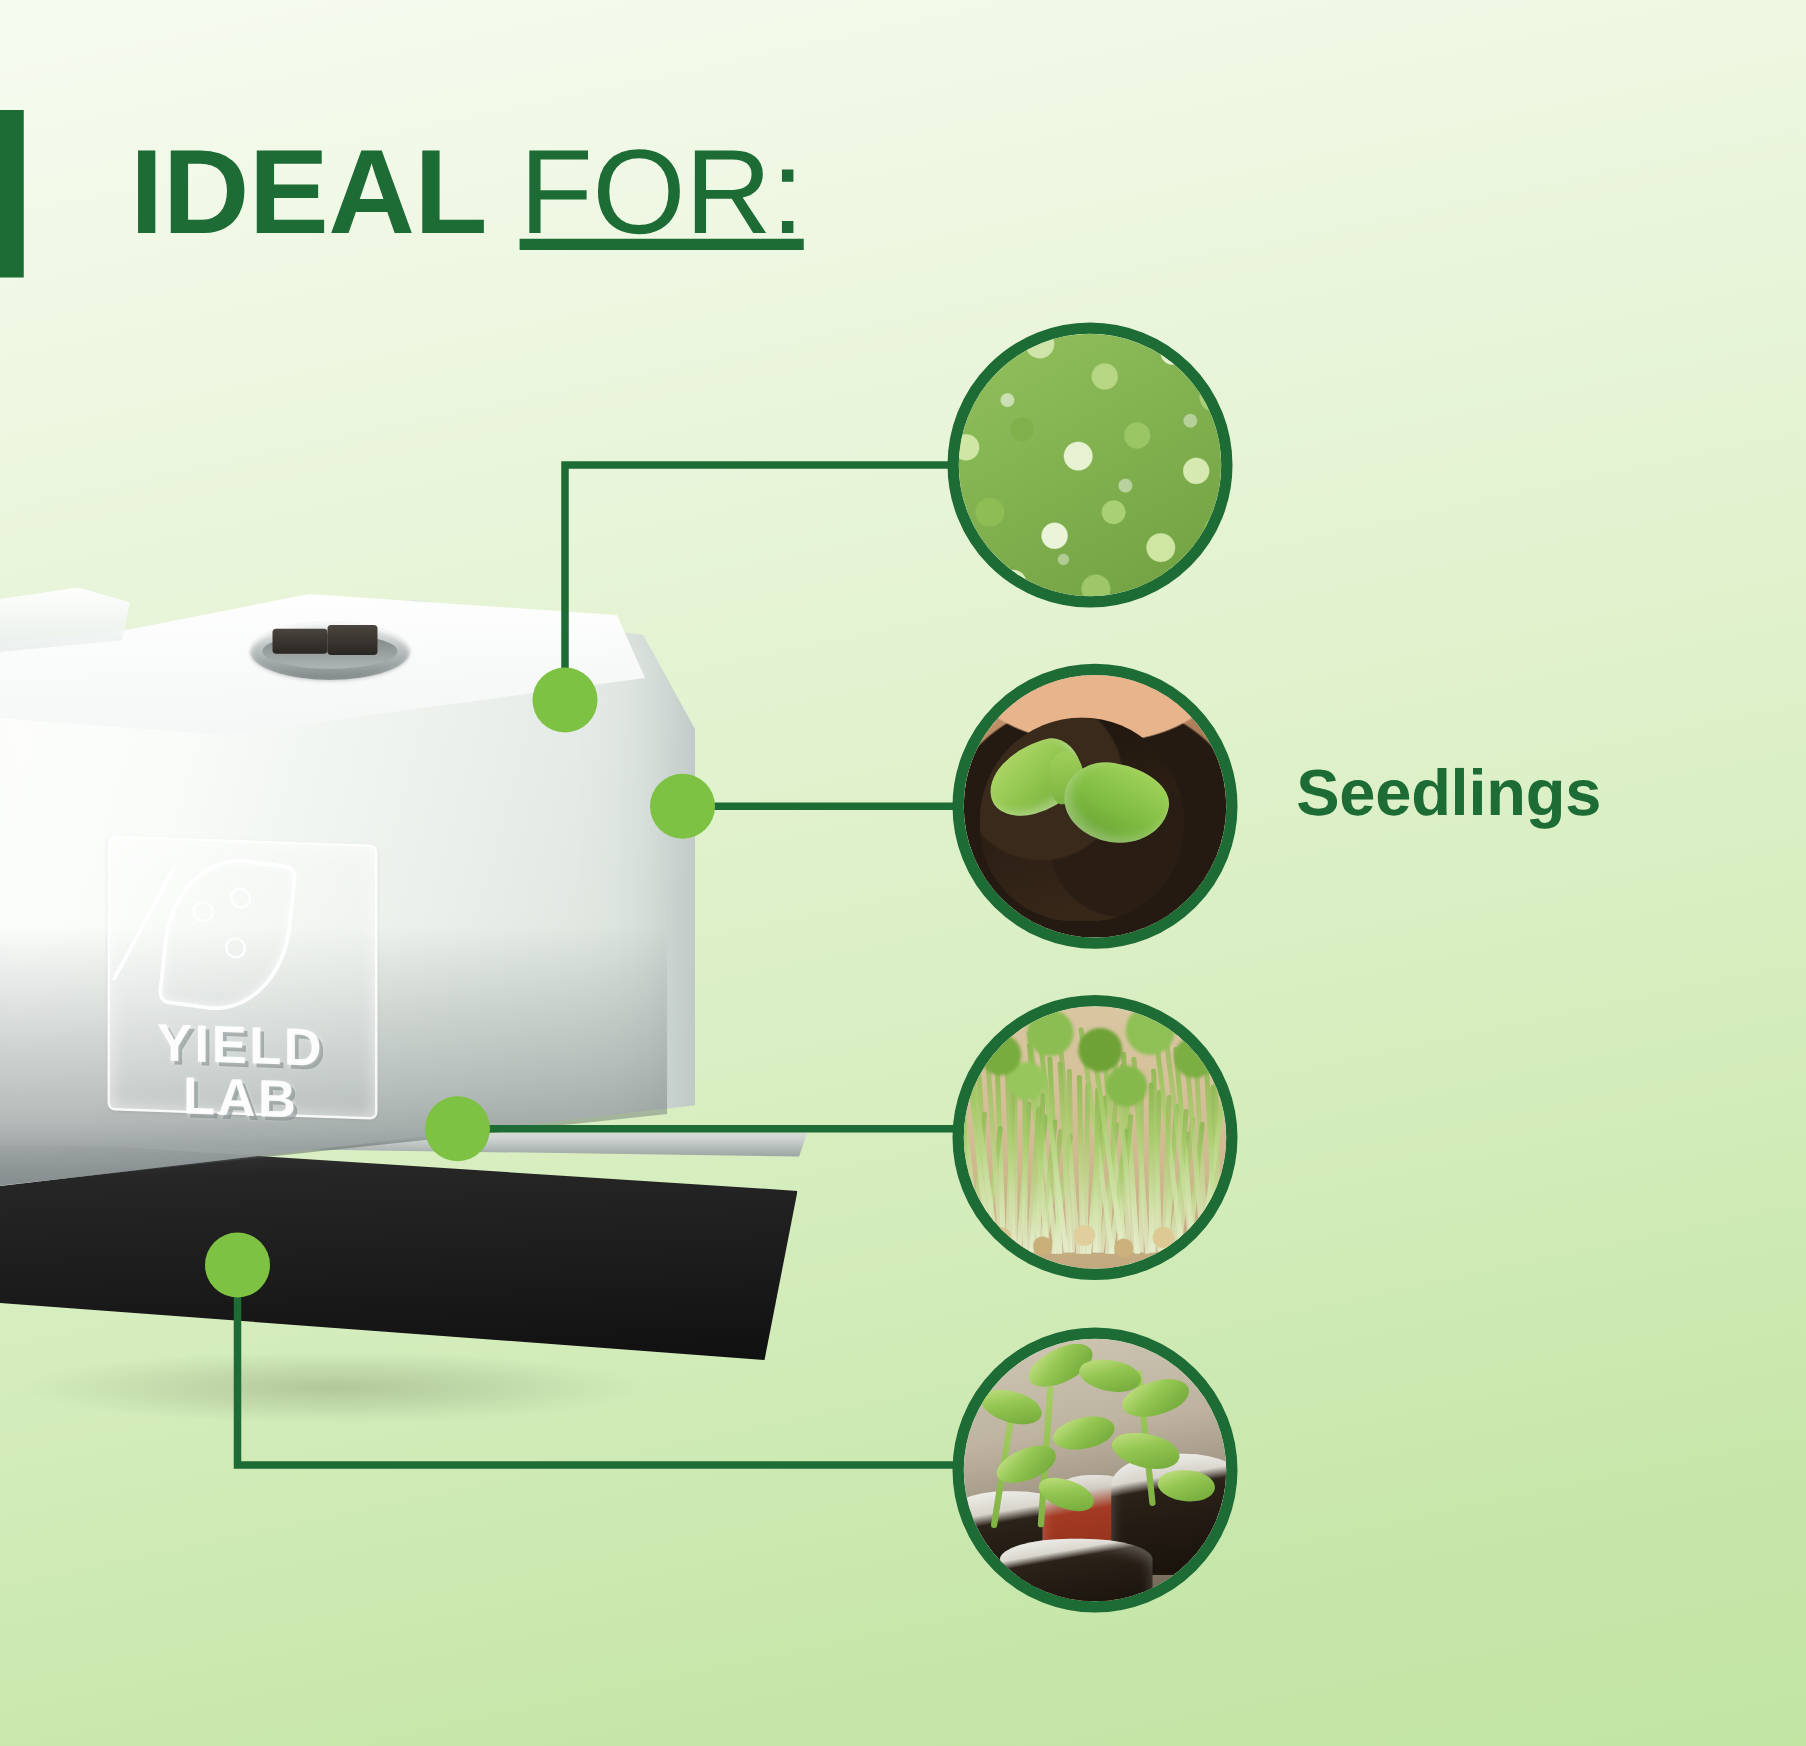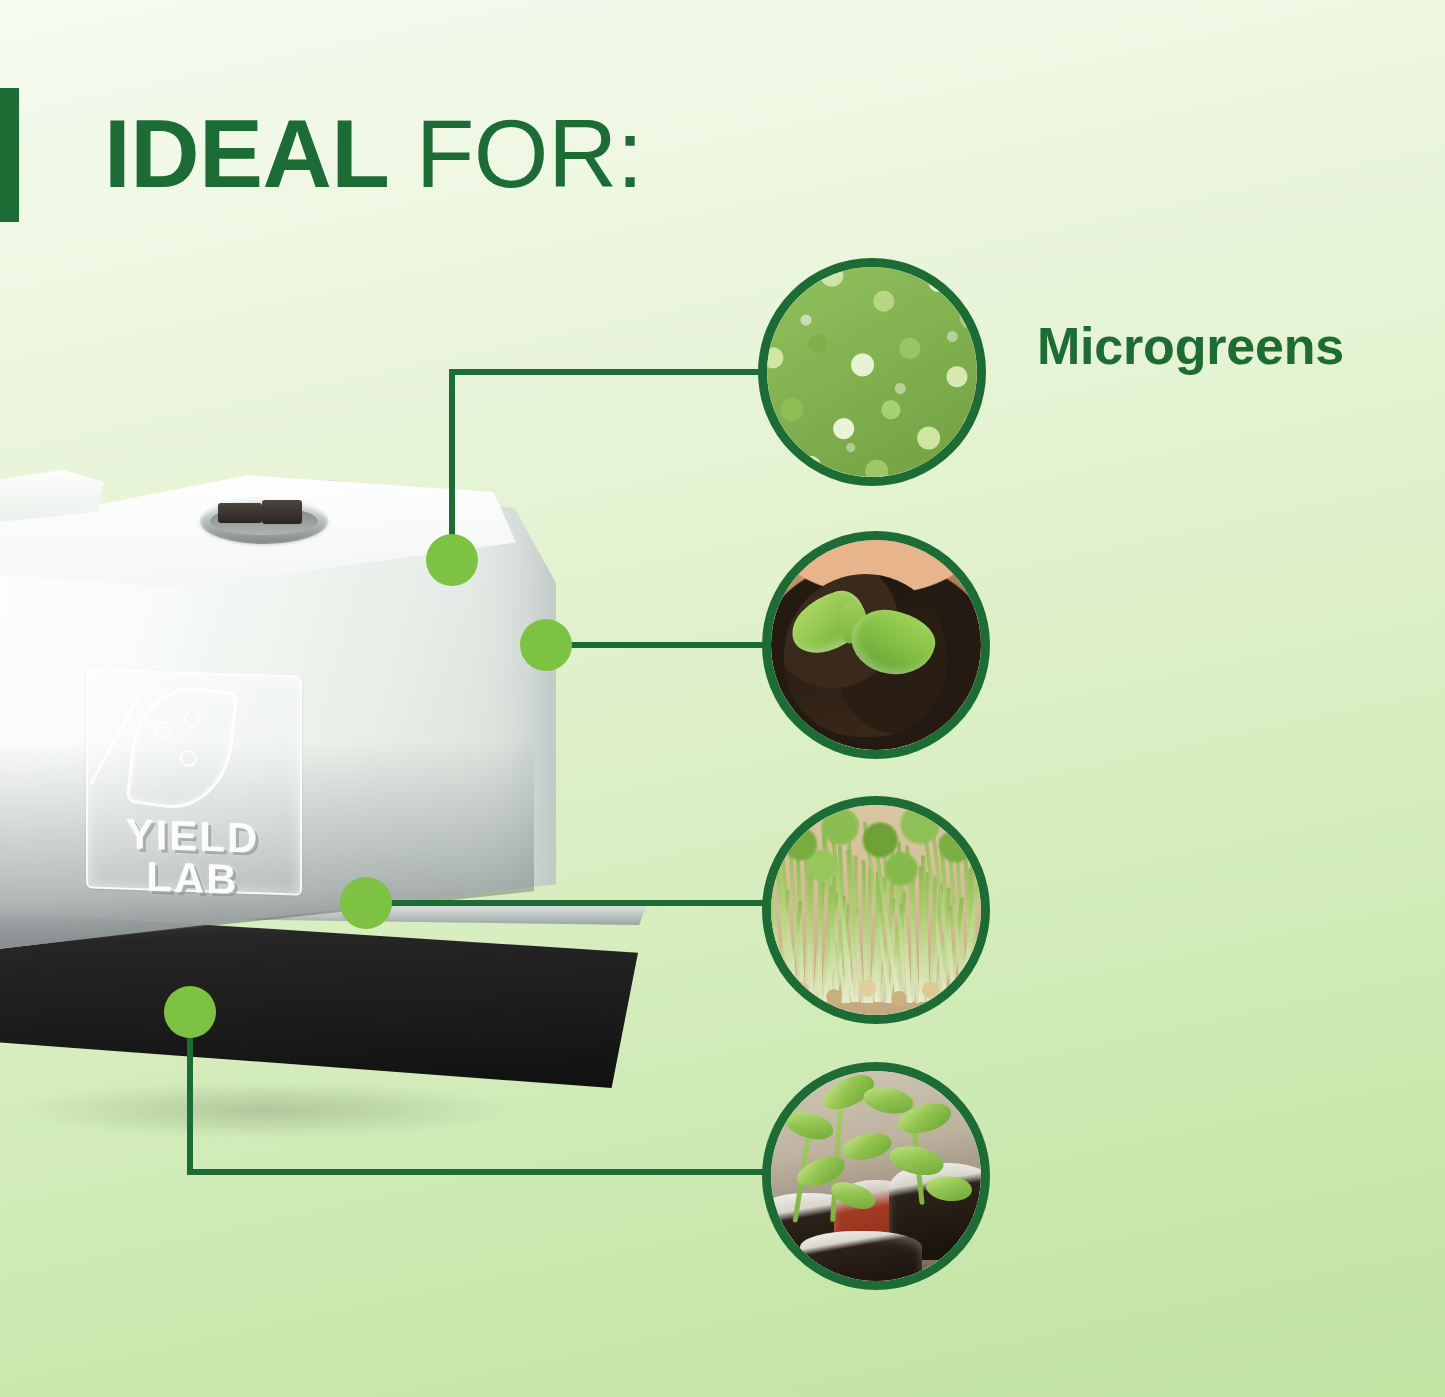--- a/index.html
+++ b/index.html
@@ -19,21 +19,21 @@
   .accent-bar{
     position:absolute;left:0;top:88px;width:19px;height:134px;
     background:#1d6b35;
   }
   .title{
     position:absolute;left:104px;top:92px;
     font-size:96px;line-height:124px;
     color:#1d6b35;letter-spacing:-0.5px;white-space:nowrap;
   }
   .title .t-strong{font-weight:bold;}
-  .title .t-light{font-weight:normal;}
+  .title .t-light{font-weight:normal;text-decoration:underline;}
 
   
   #wires{position:absolute;left:0;top:0;width:1445px;height:1397px;}
   .dot{
     position:absolute;border-radius:50%;
     background:#7dc242;
   }
 
   
   .thumb{
@@ -448,16 +448,16 @@
       <div class="clone-leaf" style="left:60%;top:16%;width:26%;height:13%;transform:rotate(-12deg);"></div>
       <div class="clone-leaf" style="left:6%;top:20%;width:24%;height:12%;transform:rotate(20deg);"></div>
       <div class="clone-leaf" style="left:34%;top:30%;width:24%;height:12%;transform:rotate(-8deg);"></div>
       <div class="clone-leaf" style="left:56%;top:36%;width:26%;height:13%;transform:rotate(16deg);"></div>
       <div class="clone-leaf" style="left:12%;top:42%;width:24%;height:12%;transform:rotate(-18deg);"></div>
       <div class="clone-leaf" style="left:74%;top:50%;width:22%;height:12%;transform:rotate(10deg);"></div>
       <div class="clone-leaf" style="left:28%;top:54%;width:22%;height:11%;transform:rotate(24deg);"></div>
     </div>
   </div>
 
-  <div class="uselabel" style="left:1037px;top:316px;">Microgreens</div>
+  <div class="uselabel" style="left:1037px;top:605px;">Seedlings</div>
 
 
 </div>
 
 </body></html>

